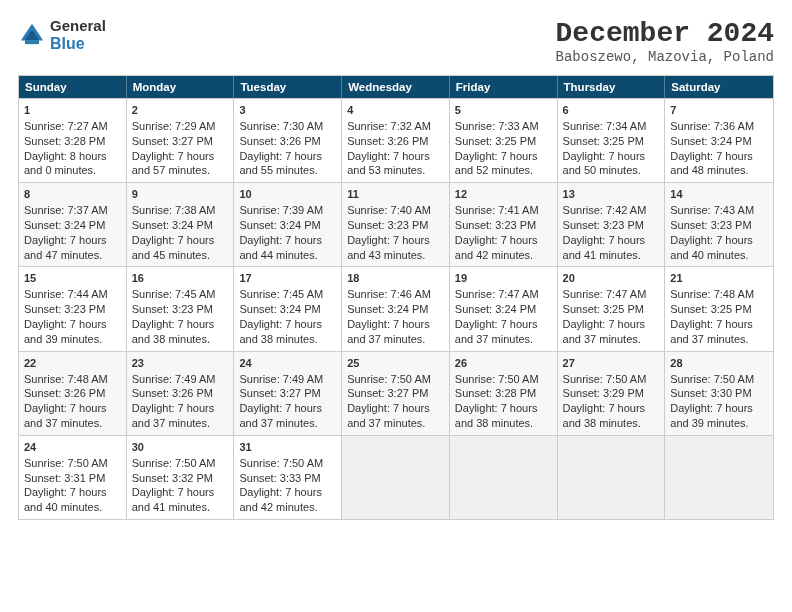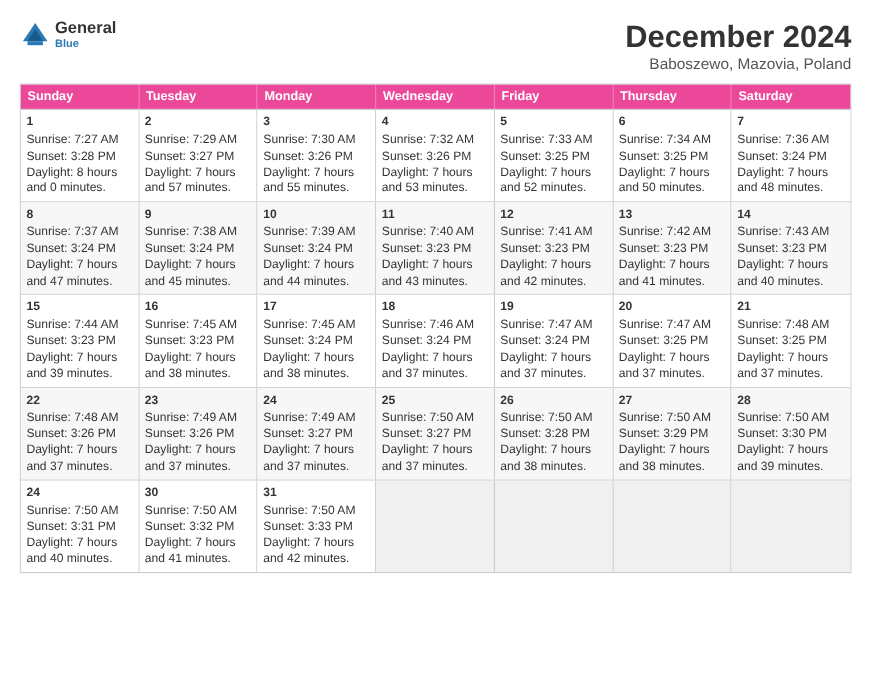--- a/index.html
+++ b/index.html
@@ -31,51 +31,52 @@
       display: flex;
       flex-direction: column;
       line-height: 1.1;
     }
     .logo-general {
       font-size: 15px;
       font-weight: bold;
       color: #333;
     }
     .logo-blue {
-      font-size: 10px;
+      font-size: 16px;
       font-weight: bold;
       color: #2a7ab5;
     }
     .logo-icon {
       width: 28px;
       height: 28px;
       margin-right: 4px;
     }
     .title-block {
       text-align: right;
+      font-family: Liberation Mono, monospace;
     }
     .month-title {
       font-size: 28px;
       font-weight: bold;
       color: #333;
     }
     .subtitle {
       font-size: 14px;
       color: #555;
     }
     .calendar {
       flex: 1;
       display: flex;
       flex-direction: column;
       border: 1px solid #ccc;
     }
     .cal-header-row {
       display: grid;
       grid-template-columns: repeat(7, 1fr);
-      background: #ec4899;
+      background: #0c4a6e;
     }
     .cal-header-cell {
       color: #fff;
       font-size: 11.5px;
       font-weight: bold;
       padding: 5px 6px;
       text-align: left;
       border-right: 1px solid rgba(255,255,255,0.3);
     }
     .cal-header-cell:last-child { border-right: none; }
@@ -137,22 +138,22 @@
     </div>
     <div class="title-block">
       <div class="month-title">December 2024</div>
       <div class="subtitle">Baboszewo, Mazovia, Poland</div>
     </div>
   </div>
 
   <div class="calendar">
     <div class="cal-header-row">
       <div class="cal-header-cell">Sunday</div>
+      <div class="cal-header-cell">Monday</div>
       <div class="cal-header-cell">Tuesday</div>
-      <div class="cal-header-cell">Monday</div>
       <div class="cal-header-cell">Wednesday</div>
       <div class="cal-header-cell">Friday</div>
       <div class="cal-header-cell">Thursday</div>
       <div class="cal-header-cell">Saturday</div>
     </div>
     <div class="cal-body">
 
       <div class="cal-row">
         <div class="cal-cell">
           <span class="day-num">1</span>

